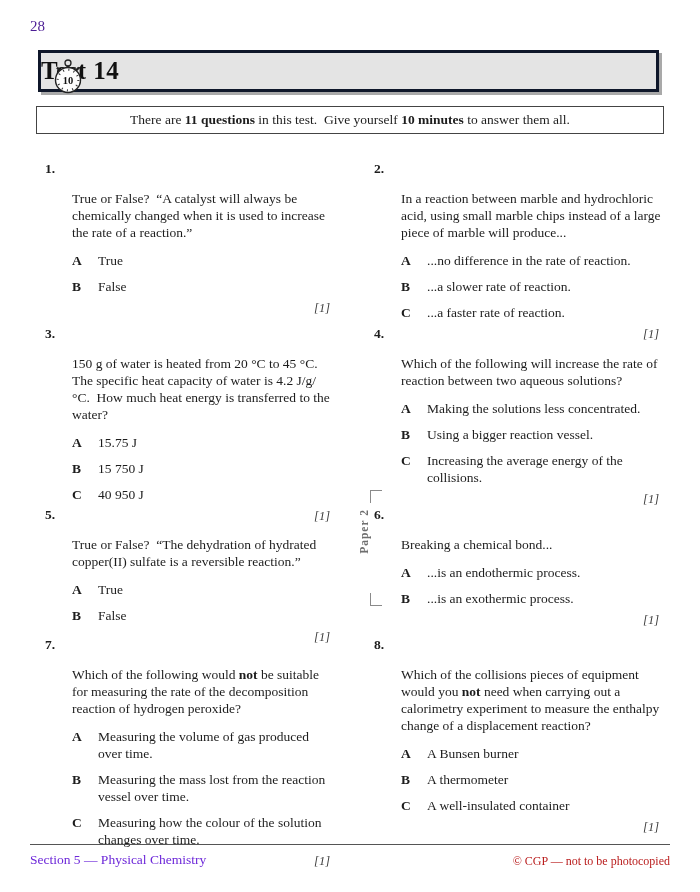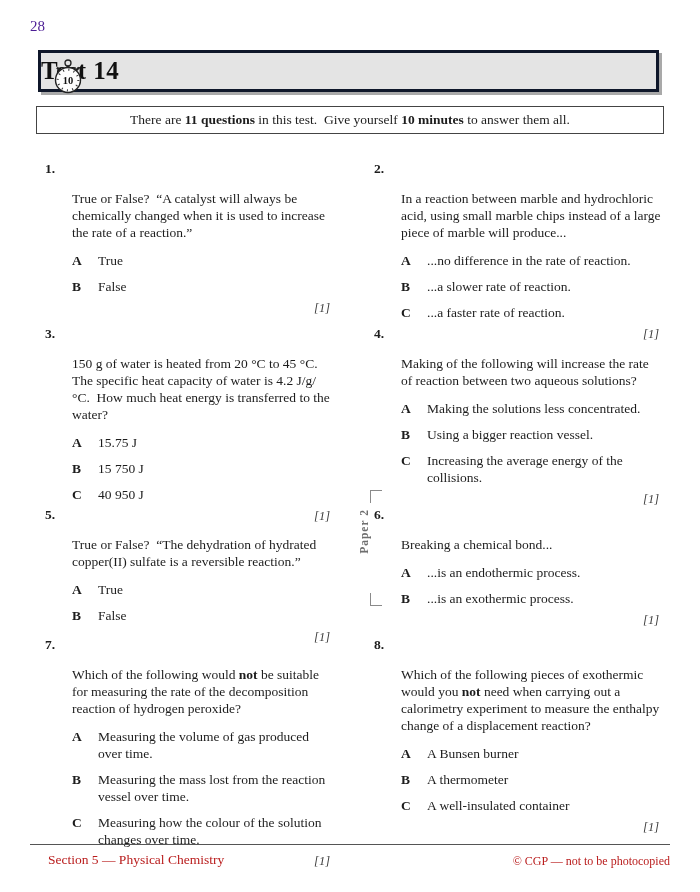--- a/index.html
+++ b/index.html
@@ -142,22 +142,21 @@
     left: 30px;
     top: 844px;
     width: 640px;
     border-top: 1.5px solid #555;
   }
   .footer-left {
     position: absolute;
     left: 30px;
     top: 852px;
     font-size: 13.5px;
-    color: #b91c1c;
-    margin-left: 18px;
+    color: #6d28d9;
   }
   .footer-right {
     position: absolute;
     right: 30px;
     top: 854px;
     font-size: 12px;
     color: #b91c1c;
   }
   b { font-weight: bold; }
 </style>
@@ -243,21 +242,21 @@
         <span class="opt-letter">C</span>
         <span class="opt-text">40 950 J</span>
       </div>
     </div>
     <div class="mark">[1]</div>
   </div>
 
   <div class="question q4">
     <div class="q-row">
       <span class="q-num">4.</span>
-      <span class="q-text"><span>Making of the following will increase the rate of reaction between two aqueous solutions?</span><b></b><span></span></span>
+      <span class="q-text"><span>Which of the following will increase the rate of reaction between two aqueous solutions?</span><b></b><span></span></span>
     </div>
     <div class="options">
       <div class="option">
         <span class="opt-letter">A</span>
         <span class="opt-text">Making the solutions less concentrated.</span>
       </div>
       <div class="option">
         <span class="opt-letter">B</span>
         <span class="opt-text">Using a bigger reaction vessel.</span>
       </div>
@@ -329,21 +328,21 @@
         <span class="opt-letter">C</span>
         <span class="opt-text">Measuring how the colour of the solution changes over time.</span>
       </div>
     </div>
     <div class="mark">[1]</div>
   </div>
 
   <div class="question q8">
     <div class="q-row">
       <span class="q-num">8.</span>
-      <span class="q-text"><span>Which of the following pieces of exothermic would you </span><b>not</b><span> need when carrying out a calorimetry experiment to measure the enthalpy change of a displacement reaction?</span></span>
+      <span class="q-text"><span>Which of the collisions pieces of equipment would you </span><b>not</b><span> need when carrying out a calorimetry experiment to measure the enthalpy change of a displacement reaction?</span></span>
     </div>
     <div class="options">
       <div class="option">
         <span class="opt-letter">A</span>
         <span class="opt-text">A Bunsen burner</span>
       </div>
       <div class="option">
         <span class="opt-letter">B</span>
         <span class="opt-text">A thermometer</span>
       </div>

